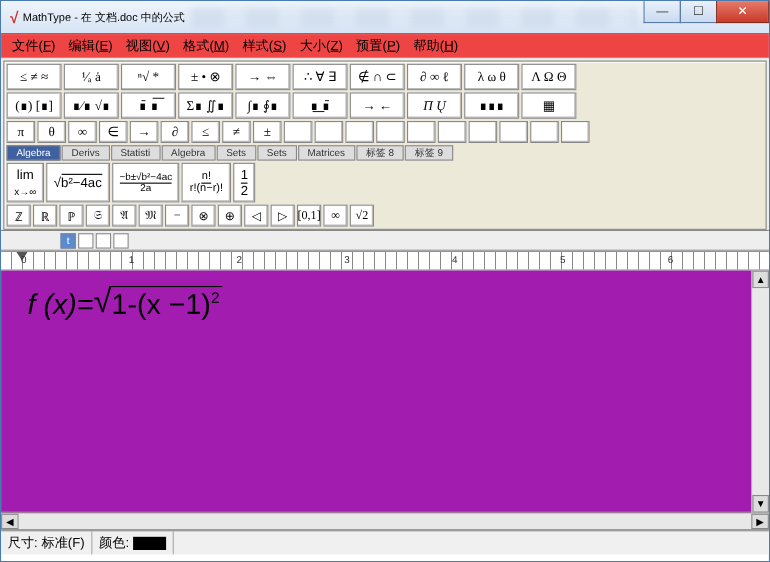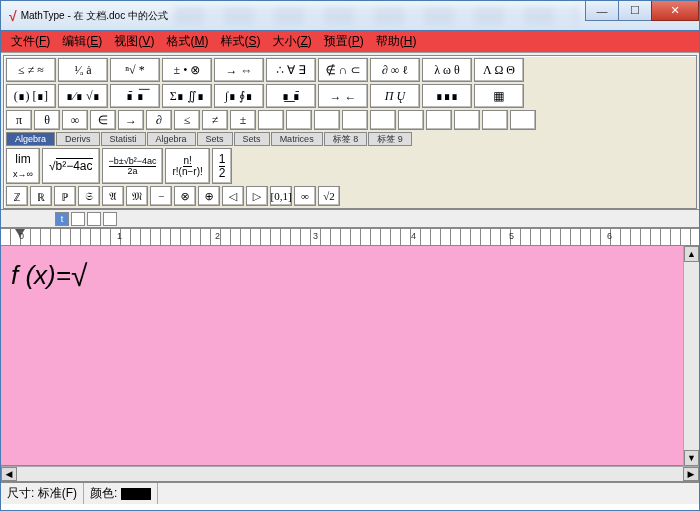--- a/index.html
+++ b/index.html
@@ -43,21 +43,21 @@
   .slottab.t { background:#5a8ad0; color:#fff; font-size:9px; display:flex;align-items:center;justify-content:center;}
   
   
   .ruler { height:18px; background:#fff; border-top:1px solid #888; border-bottom:1px solid #888; position:relative; font-size:8px;}
   .ruler::before { content:""; position:absolute; left:0; right:0; top:0; bottom:0;
     background: repeating-linear-gradient(90deg, transparent 0 9px, #888 9px 10px);}
   .ruler .mark { position:absolute; top:2px; font-size:9px; color:#333; }
   .ruler .marker { position:absolute; top:0; width:0; height:0; border-left:5px solid transparent; border-right:5px solid transparent; border-top:8px solid #555;}
   
   
-  .editor { height: 220px; background:#f9a8d4; padding: 14px 10px; overflow:auto; position:relative; border-bottom:1px solid #888;}
+  .editor { height: 220px; background:#a21caf; padding: 14px 24px; overflow:auto; position:relative; border-bottom:1px solid #888;}
   .formula { font-family: "Times New Roman", serif; font-style:italic; font-size:26px; display:flex; align-items:center; }
   .sqrt { display:inline-flex; align-items:flex-start; }
   .surd { font-style:normal; font-size:30px; line-height:1; margin-right:-2px;}
   .rad { border-top: 1.4px solid #000; padding: 0 2px; }
   .sup { font-size: 14px; vertical-align: super; font-style:normal;}
   
   .hscroll { height:16px; background:#eee; border-top:1px solid #aaa; border-bottom:1px solid #888; display:flex;}
   .hscroll .arrow { width:16px; border:1px solid #888; background:#ddd; display:flex;align-items:center;justify-content:center;font-size:9px;}
   .hscroll .track { flex:1; background:#e8e8e8;}
   
@@ -208,20 +208,23 @@
     <span class="mark" style="left: 508px;">5</span>
     <span class="mark" style="left: 606px;">6</span>
   </div>
 
 <div class="editor-wrap">
 <div class="editor">
   <div class="formula">
     <span>f (x)=</span>
     <span class="sqrt">
       <span class="surd">√</span>
+      <span class="rad">
+        <span style="font-style:normal">1-(x −1)</span><span class="sup">2</span>
+      </span>
     </span>
   </div>
 </div>
 <div class="vscroll">
   <div class="arrow">▲</div>
   <div class="track"></div>
   <div class="arrow">▼</div>
 </div>
 </div>
 

